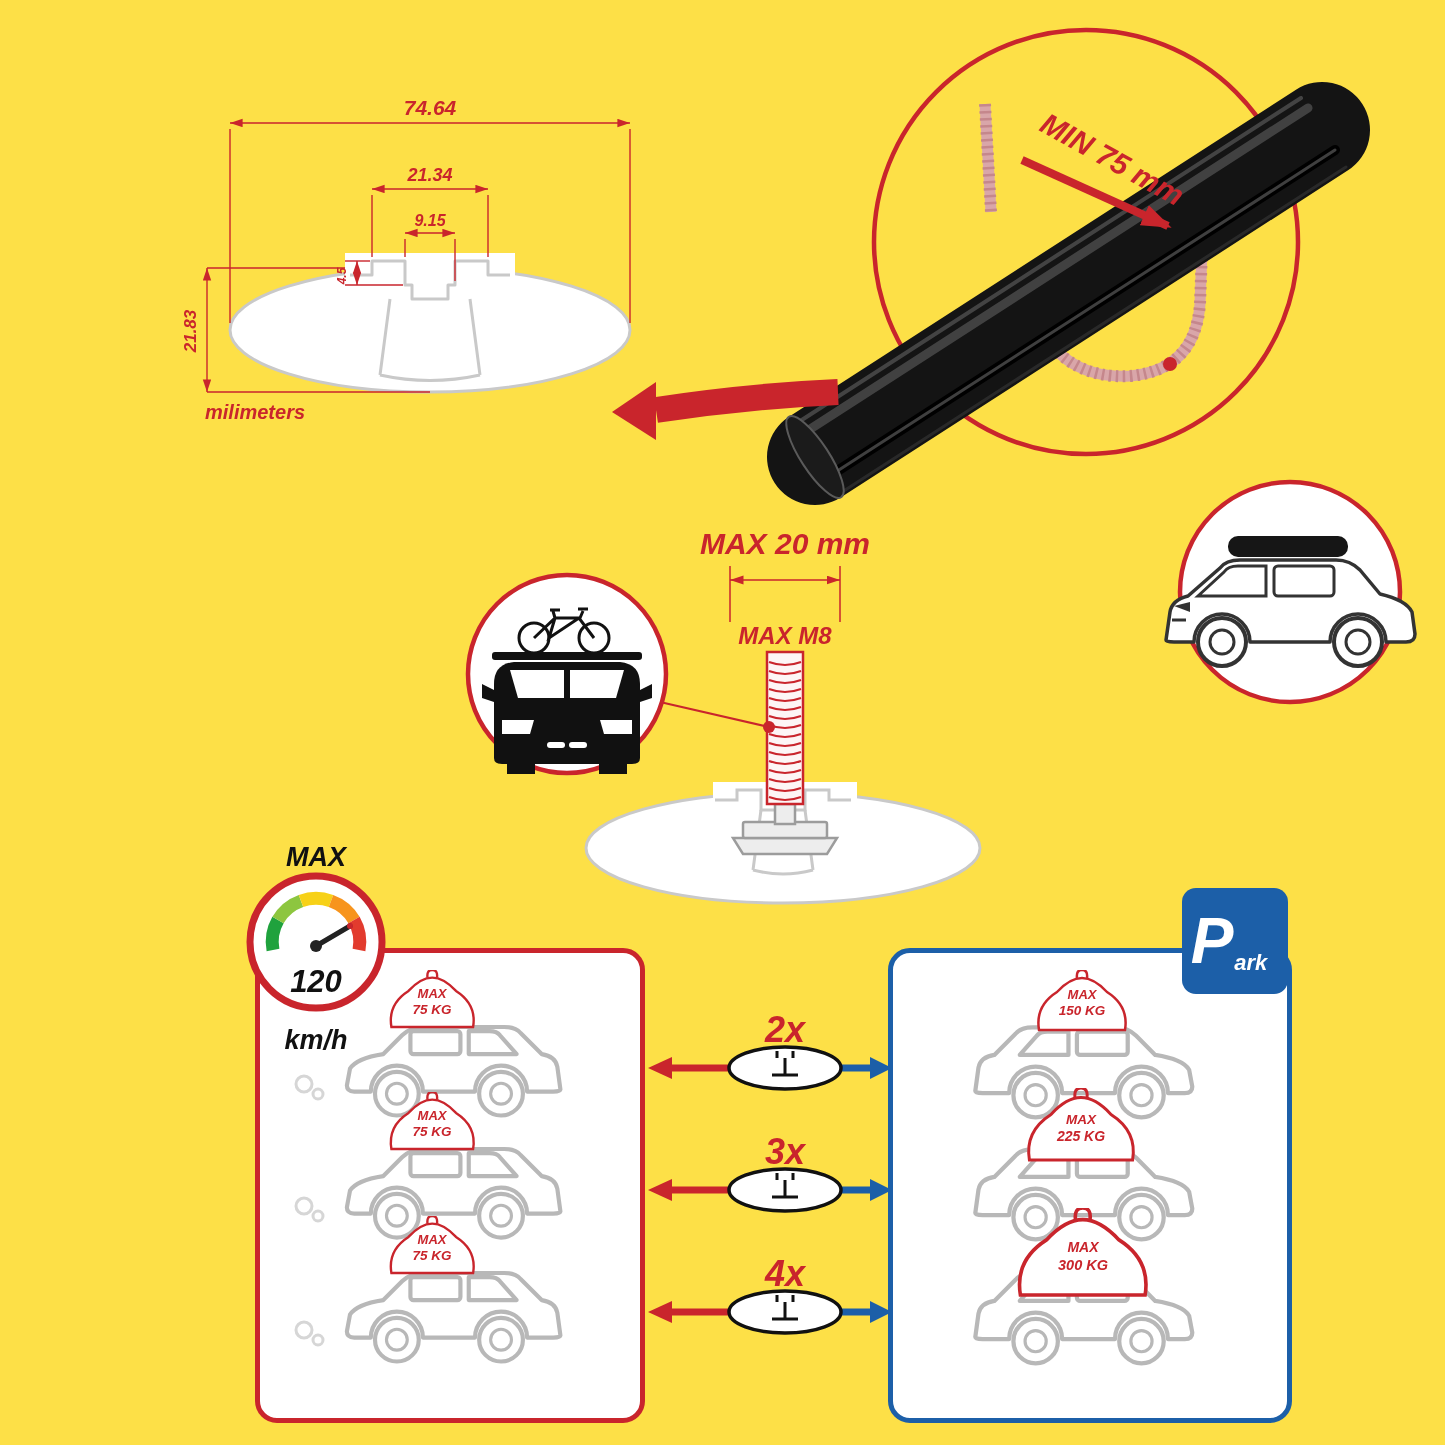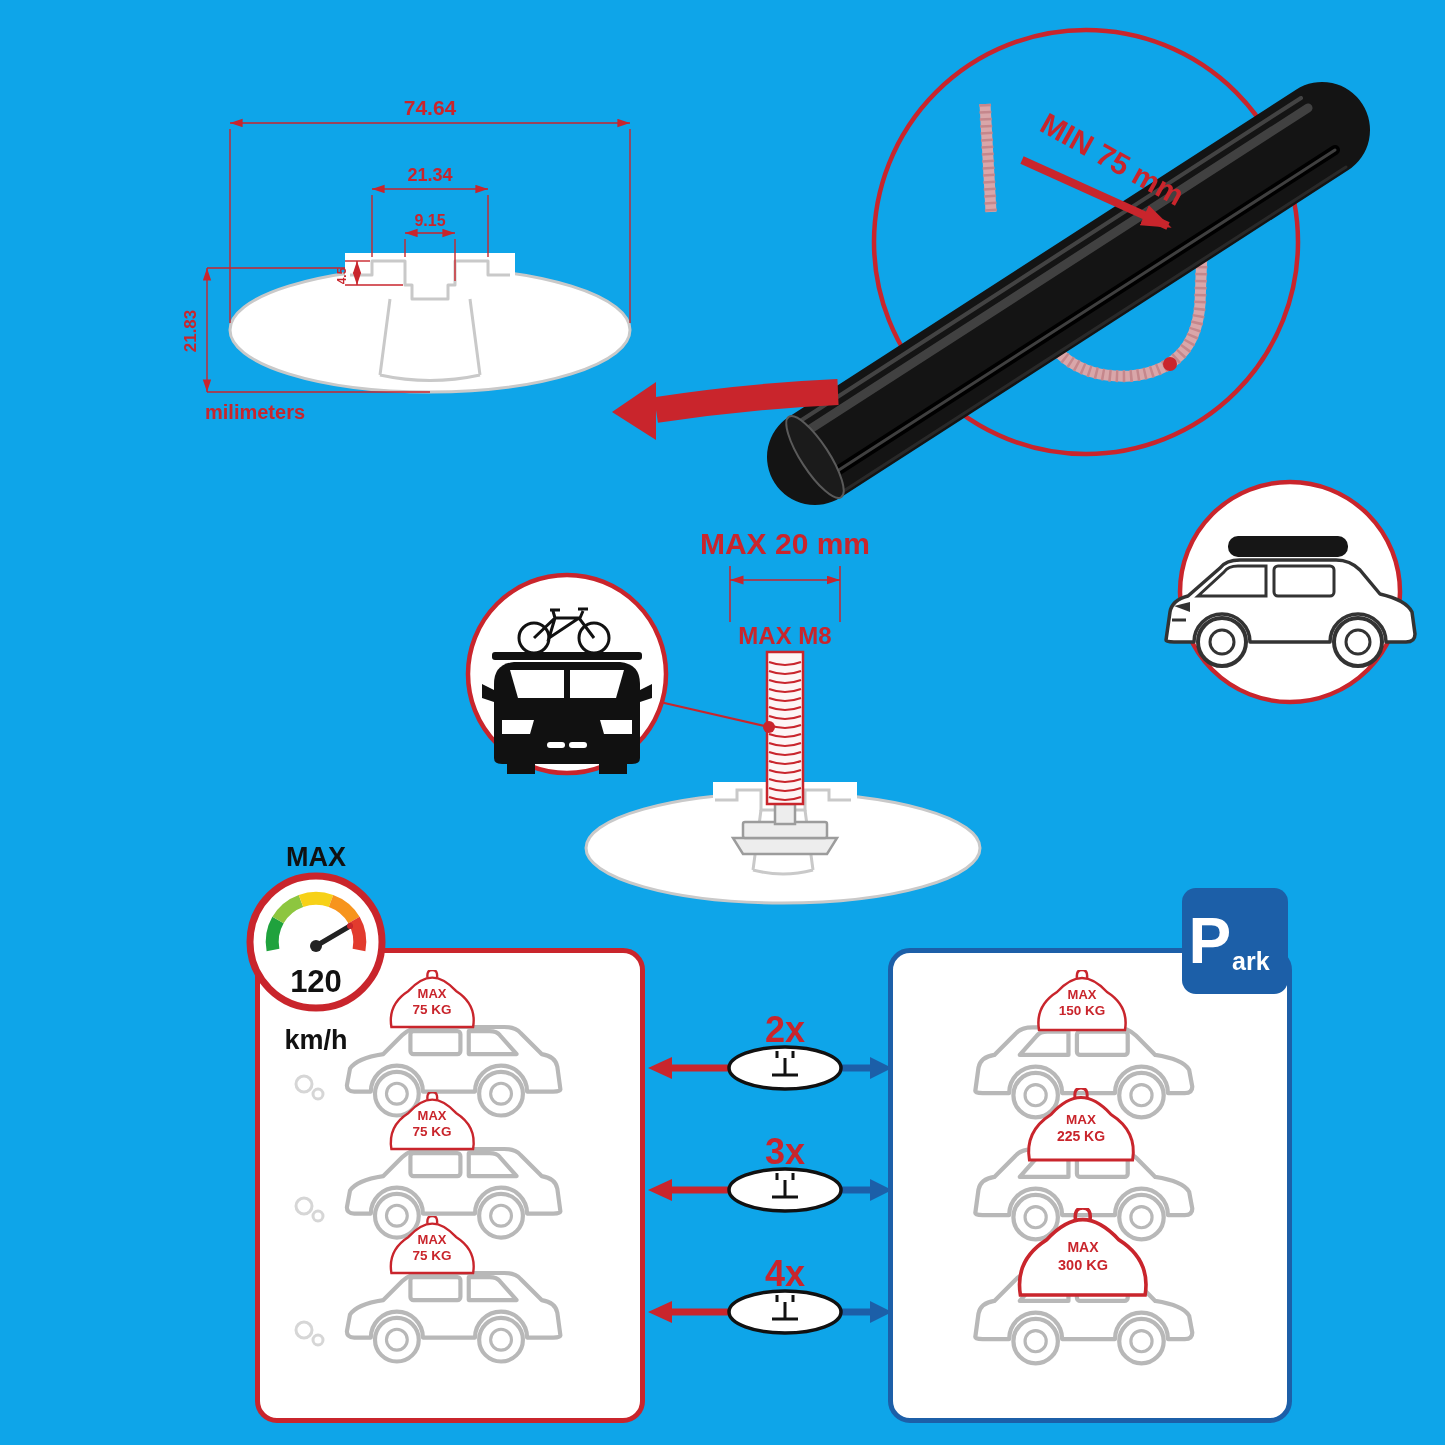--- a/index.html
+++ b/index.html
@@ -1,27 +1,27 @@
 <!DOCTYPE html>
 <html><head>
 <meta charset="utf-8">
 <style>
   html,body{margin:0;padding:0;background:#fff;}
-  .canvas{position:relative;width:1445px;height:1445px;background:#0ea5e9;overflow:hidden;
-          font-family:"Liberation Sans",sans-serif;}
+  .canvas{position:relative;width:1445px;height:1445px;background:#fde047;overflow:hidden;
+          font-family:"Liberation Sans",sans-serif;font-style:italic;}
   .abs{position:absolute;}
   svg{overflow:visible;display:block;}
   svg text{font-family:"Liberation Sans",sans-serif;}
   .box{position:absolute;background:#fff;border-radius:22px;box-sizing:border-box;}
   .red-box{border:5px solid #c9252c;z-index:1;}
   .blue-box{border:5px solid #1c5fa8;z-index:1;}
   .park{position:absolute;background:#1c5fa8;border-radius:14px;z-index:3;
         display:flex;align-items:center;justify-content:center;color:#fff;}
   .park .big-p{font-size:64px;font-weight:bold;line-height:1;}
-  .park .ark{font-size:25px;font-weight:bold;align-self:flex-end;margin:0 12px 18px 1px;}
+  .park .ark{font-size:22px;font-weight:bold;align-self:flex-end;margin:0 12px 18px 1px;}
   .z2{z-index:2;} .z3{z-index:3;}
 </style>
 </head>
 <body>
 
 <div class="canvas">
 
   <svg width="0" height="0" class="abs" aria-hidden="true">
     <defs>
       <symbol id="suv" viewBox="0 0 240 120">

